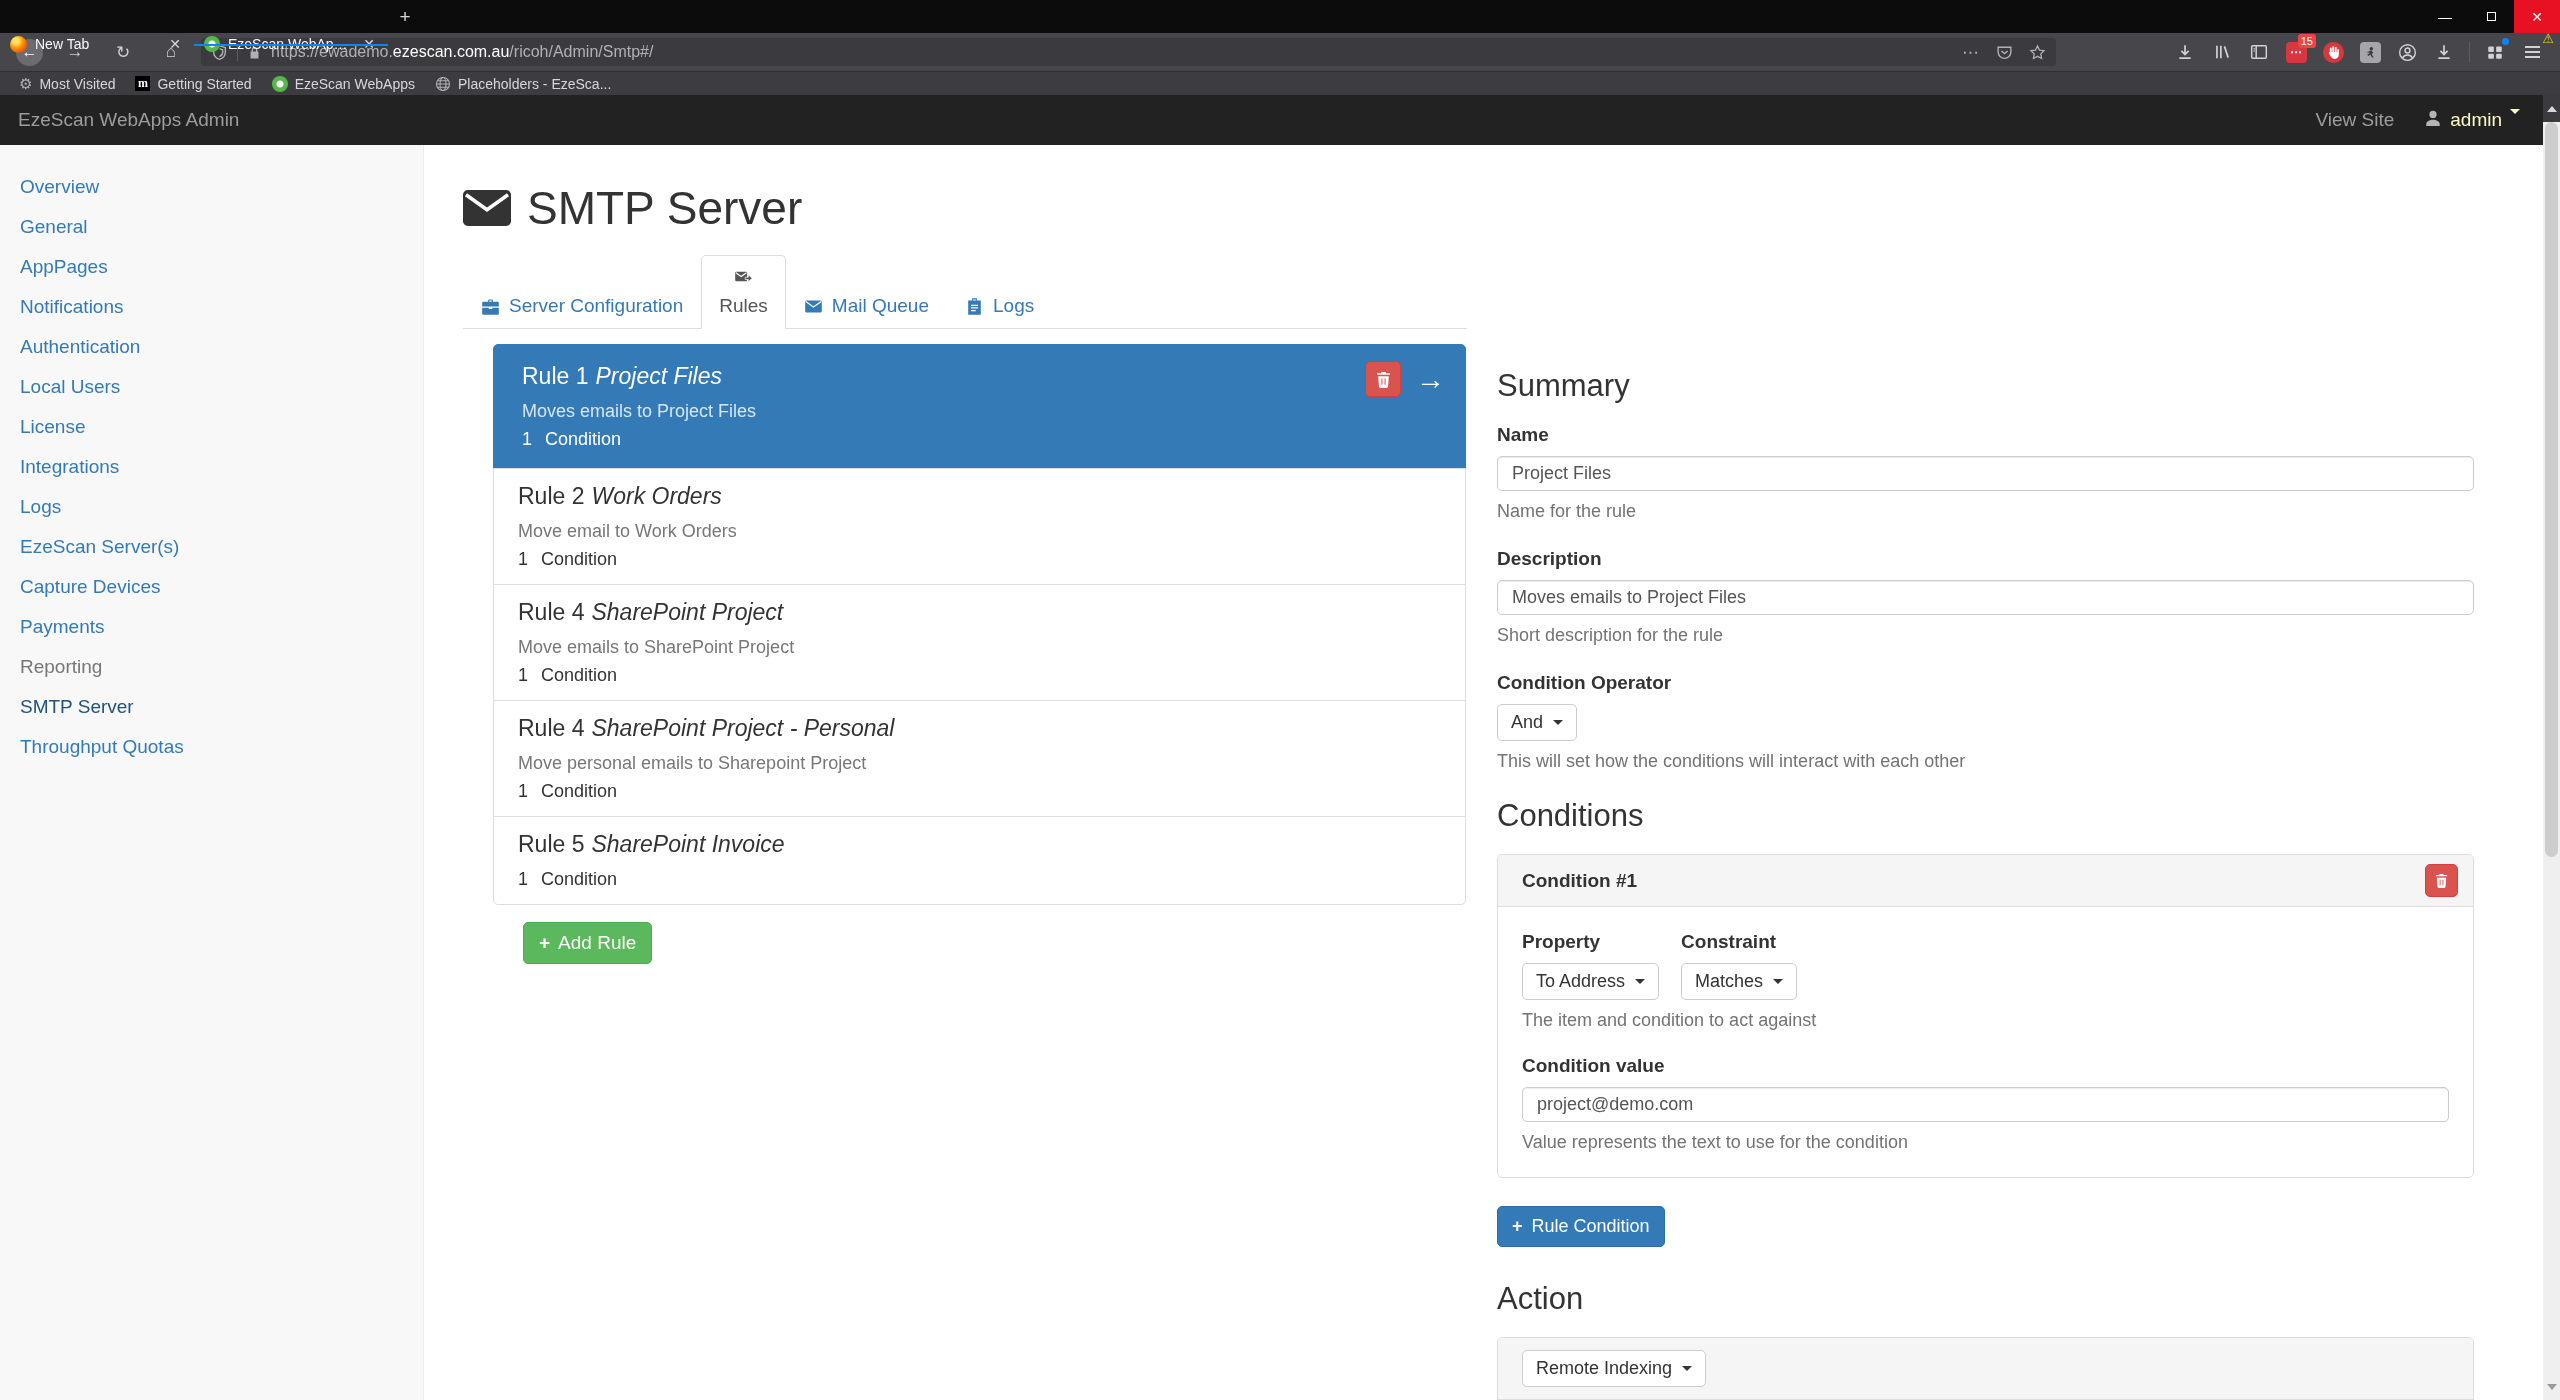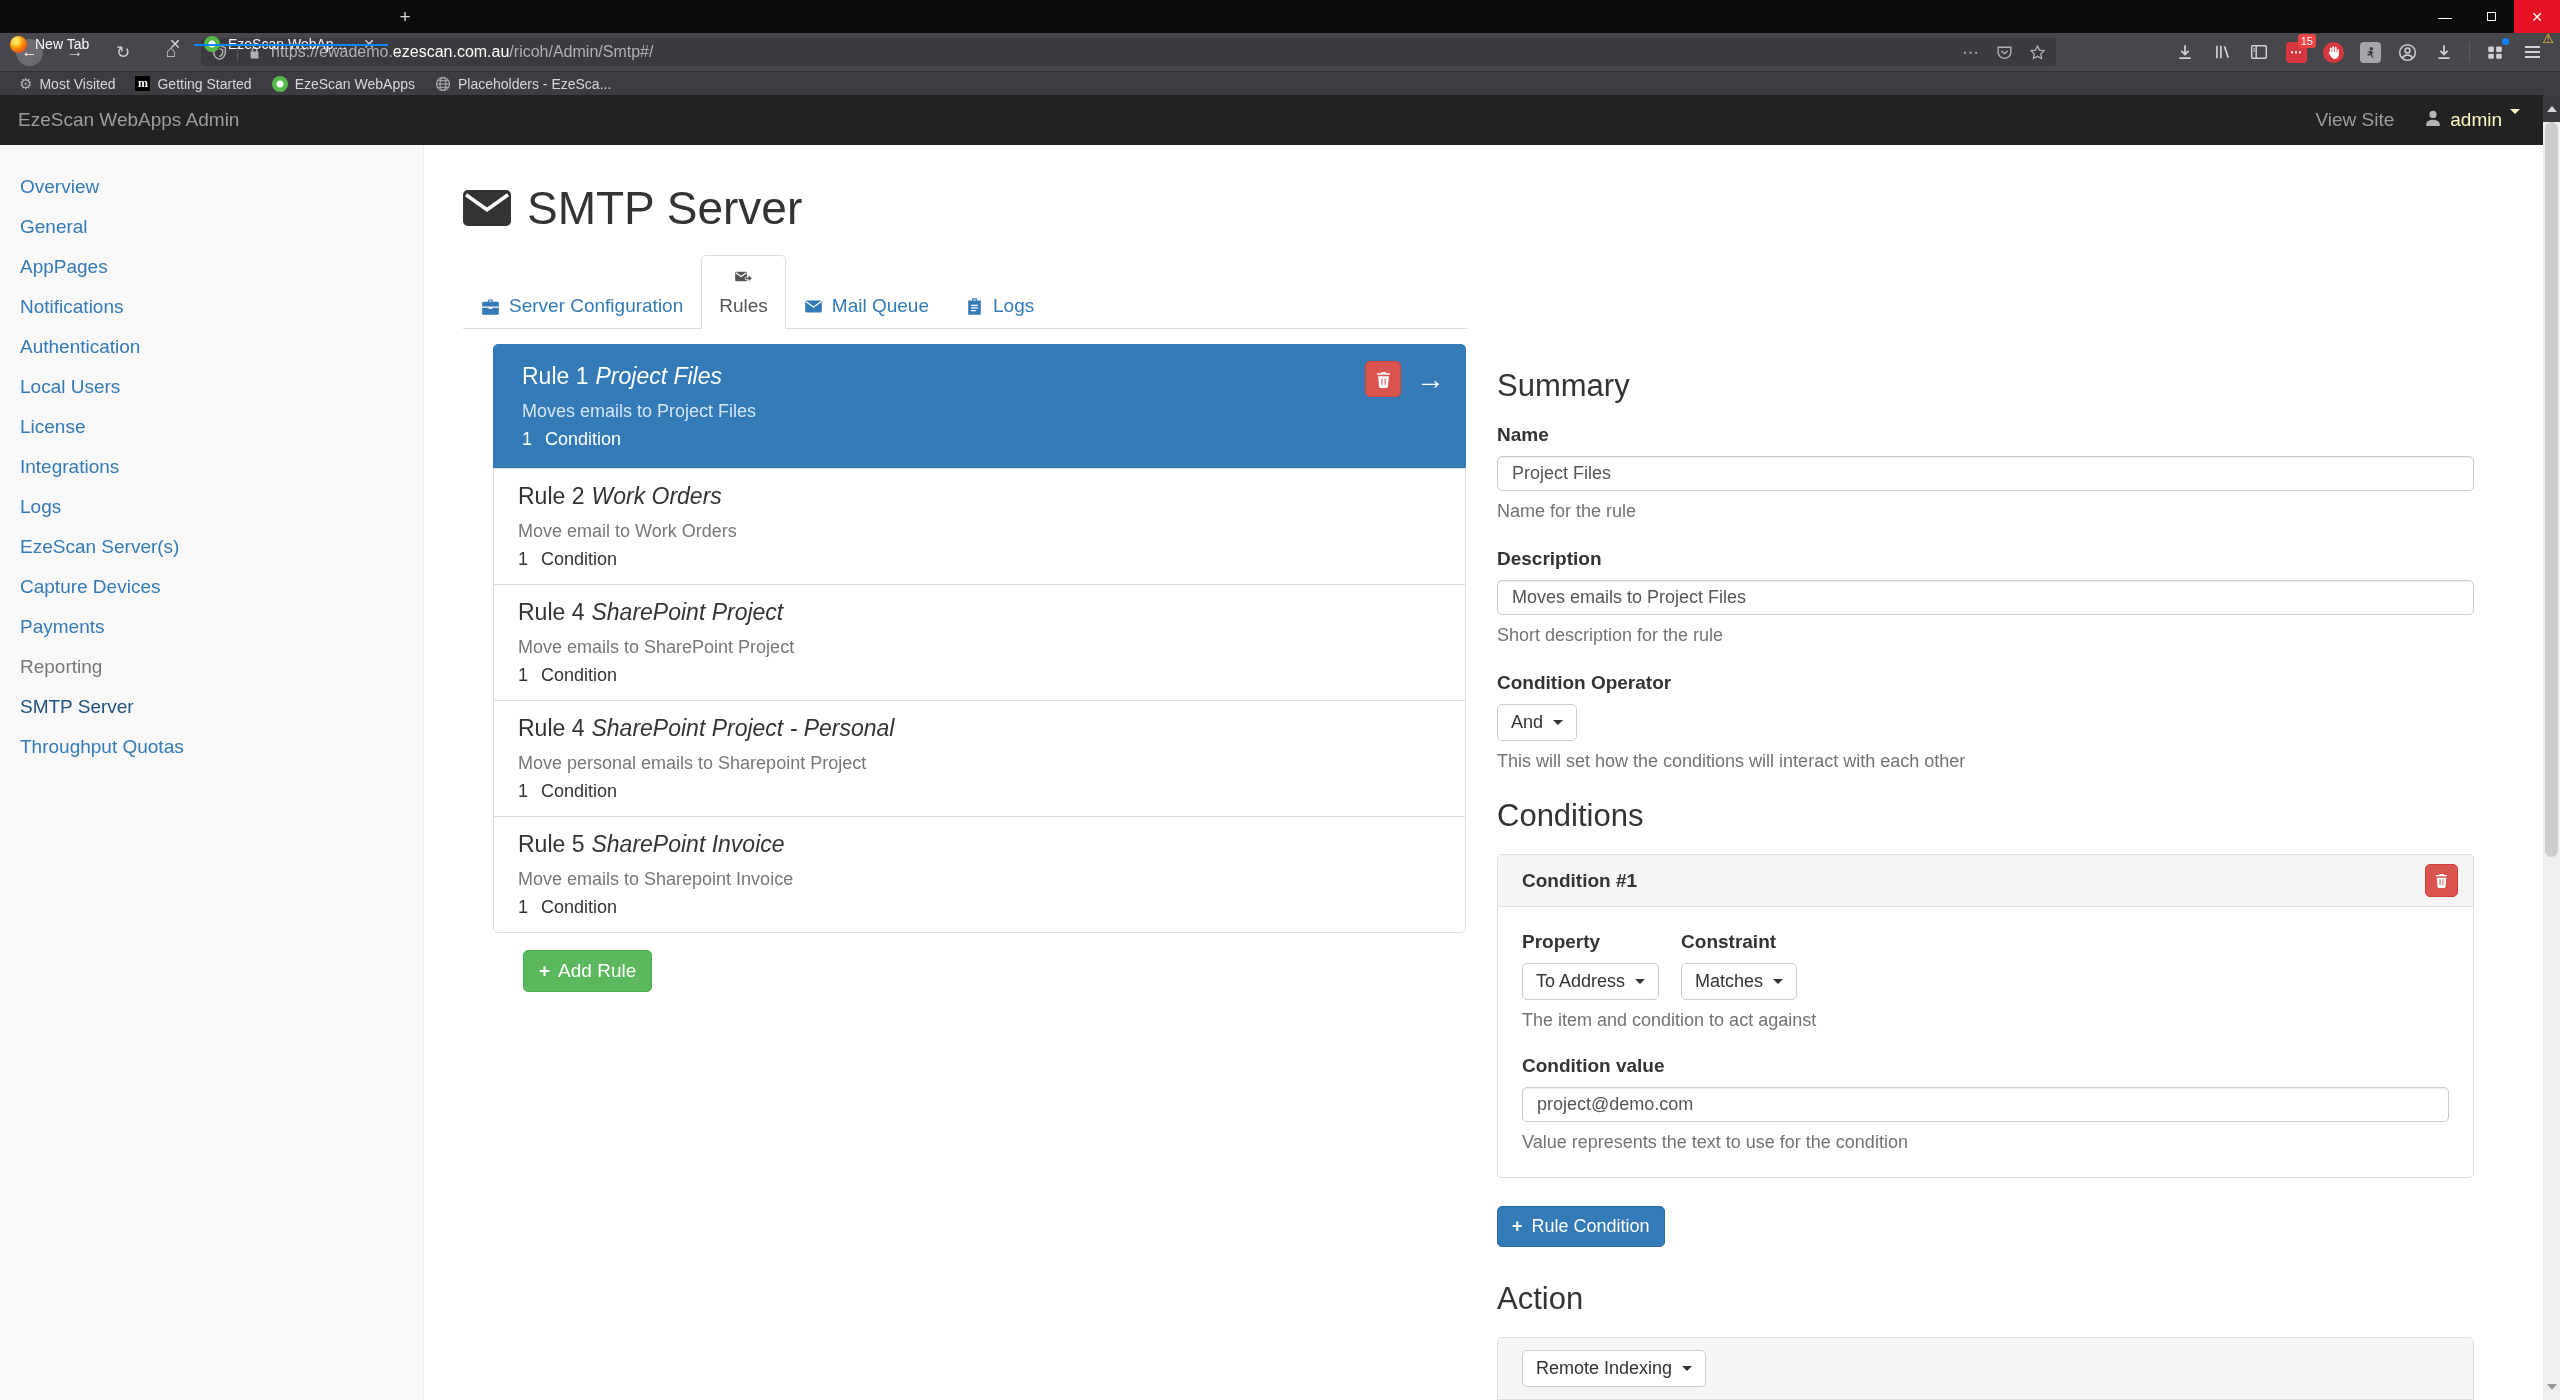--- a/index.html
+++ b/index.html
@@ -368,21 +368,20 @@
             </div>
 
             <div class="rule">
               <div class="rule-title"><span>Rule 4</span><span class="rule-name">SharePoint Project - Personal</span></div>
               <div class="rule-desc">Move personal emails to Sharepoint Project</div>
               <div class="rule-cond"><span class="count">1</span><span>Condition</span></div>
             </div>
 
             <div class="rule">
               <div class="rule-title"><span>Rule 5</span><span class="rule-name">SharePoint Invoice</span></div>
-              <div class="rule-desc">Move emails to Sharepoint Invoice</div>
               <div class="rule-cond"><span class="count">1</span><span>Condition</span></div>
             </div>
 
           </div>
           <span class="btn-success">
               <span class="plus-glyph">+</span>
               <span>Add Rule</span>
             </span>
         </div>
 

